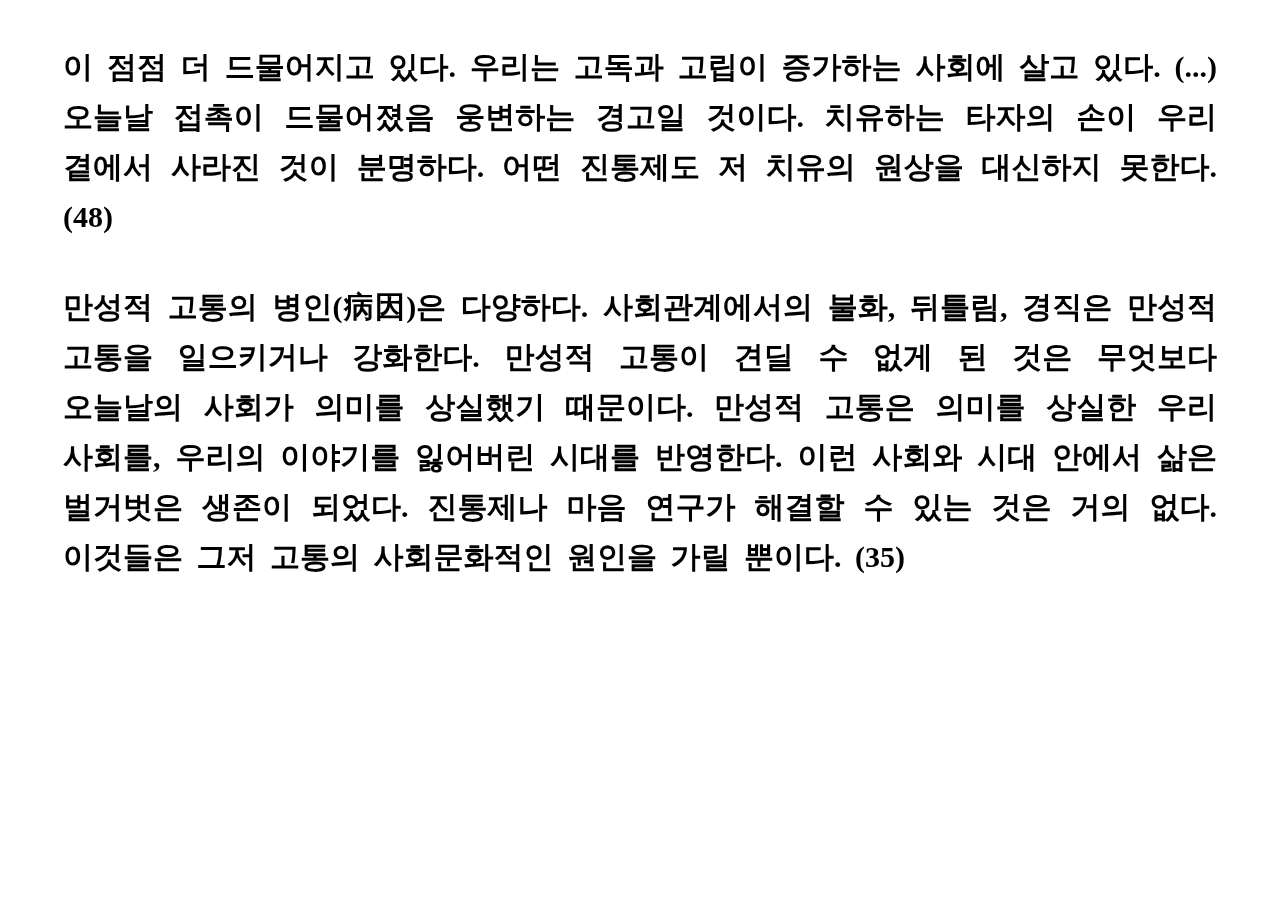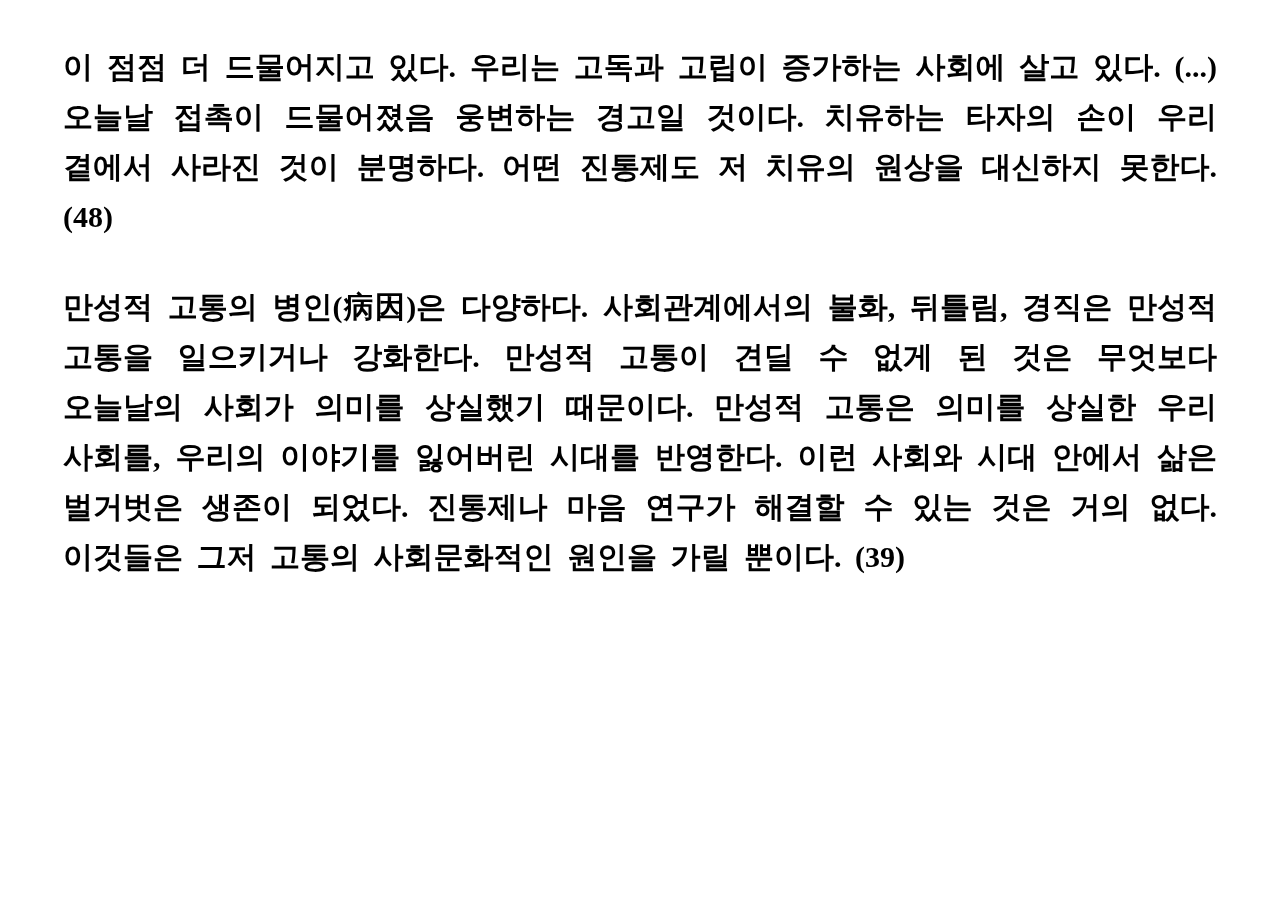--- a/index.html
+++ b/index.html
@@ -34,14 +34,14 @@
   }
   .para:last-child {
     margin-bottom: 0;
   }
 </style>
 </head>
 <body>
 
 <div class="page">
   <p class="para">이 점점 더 드물어지고 있다. 우리는 고독과 고립이 증가하는 사회에 살고 있다. (...) 오늘날 접촉이 드물어졌음 웅변하는 경고일 것이다. 치유하는 타자의 손이 우리 곁에서 사라진 것이 분명하다. 어떤 진통제도 저 치유의 원상을 대신하지 못한다. (48)</p>
-  <p class="para">만성적 고통의 병인(病因)은 다양하다. 사회관계에서의 불화, 뒤틀림, 경직은 만성적 고통을 일으키거나 강화한다. 만성적 고통이 견딜 수 없게 된 것은 무엇보다 오늘날의 사회가 의미를 상실했기 때문이다. 만성적 고통은 의미를 상실한 우리 사회를, 우리의 이야기를 잃어버린 시대를 반영한다. 이런 사회와 시대 안에서 삶은 벌거벗은 생존이 되었다. 진통제나 마음 연구가 해결할 수 있는 것은 거의 없다. 이것들은 그저 고통의 사회문화적인 원인을 가릴 뿐이다. (39)</p>
+  <p class="para">만성적 고통의 병인(病因)은 다양하다. 사회관계에서의 불화, 뒤틀림, 경직은 만성적 고통을 일으키거나 강화한다. 만성적 고통이 견딜 수 없게 된 것은 무엇보다 오늘날의 사회가 의미를 상실했기 때문이다. 만성적 고통은 의미를 상실한 우리 사회를, 우리의 이야기를 잃어버린 시대를 반영한다. 이런 사회와 시대 안에서 삶은 벌거벗은 생존이 되었다. 진통제나 마음 연구가 해결할 수 있는 것은 거의 없다. 이것들은 그저 고통의 사회문화적인 원인을 가릴 뿐이다. (35)</p>
 </div>
 
 </body></html>

